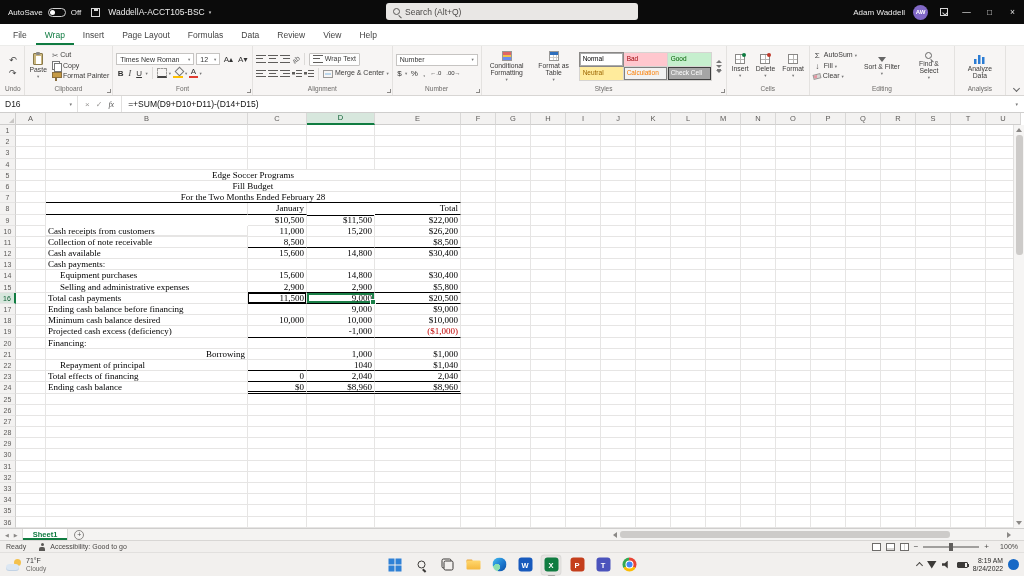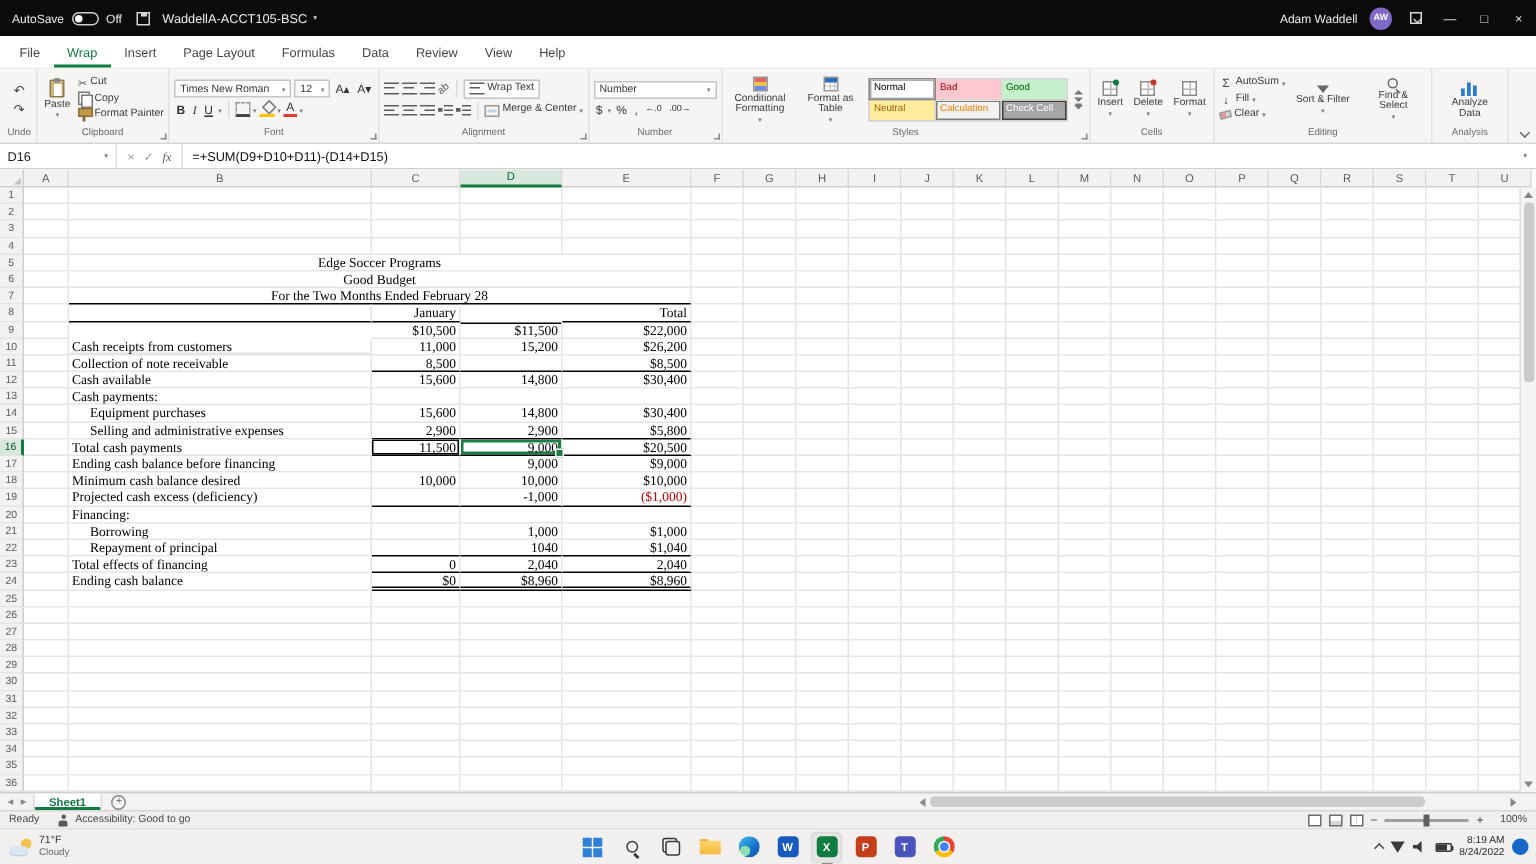--- a/index.html
+++ b/index.html
@@ -211,20 +211,24 @@
       <span class="toggle">
           <span class="knob"></span>
         </span>
       <span>Off</span>
     </div>
     <span class="i-save"></span>
     <div class="fname">
       <span>WaddellA-ACCT105-BSC</span>
       <span class="tchev">▾</span>
     </div>
+    <div class="searchbox">
+      <span class="i-mag"></span>
+      <span>Search (Alt+Q)</span>
+    </div>
     <div class="tb-right">
       <span class="uname">Adam Waddell</span>
       <span class="avatar">AW</span>
       <span class="winbtn"><span class="i-ribopt"></span></span>
       <span class="winbtn">—</span>
       <span class="winbtn">□</span>
       <span class="winbtn">×</span>
     </div>
   </div>
 
@@ -612,21 +616,21 @@
           <div class="cell" style="width: 35px;"></div>
           <div class="cell" style="width: 35px;"></div>
           <div class="cell" style="width: 35px;"></div>
           <div class="cell" style="width: 35px;"></div>
           <div class="cell" style="width: 35px;"></div>
           <div class="cell" style="width: 35px;"></div>
         </div>
         <div class="grow">
           <div class="rnum">6</div>
           <div class="cell" style="width: 30px;"></div>
-          <div class="cell ttl" style="width: 415px;">Good Budget</div>
+          <div class="cell ttl" style="width: 415px;">Fill Budget</div>
           <div class="cell" style="width: 35px;"></div>
           <div class="cell" style="width: 35px;"></div>
           <div class="cell" style="width: 35px;"></div>
           <div class="cell" style="width: 35px;"></div>
           <div class="cell" style="width: 35px;"></div>
           <div class="cell" style="width: 35px;"></div>
           <div class="cell" style="width: 35px;"></div>
           <div class="cell" style="width: 35px;"></div>
           <div class="cell" style="width: 35px;"></div>
           <div class="cell" style="width: 35px;"></div>
@@ -966,21 +970,21 @@
           <div class="cell" style="width: 35px;"></div>
           <div class="cell" style="width: 35px;"></div>
           <div class="cell" style="width: 35px;"></div>
           <div class="cell" style="width: 35px;"></div>
           <div class="cell" style="width: 35px;"></div>
           <div class="cell" style="width: 35px;"></div>
         </div>
         <div class="grow">
           <div class="rnum">21</div>
           <div class="cell" style="width: 30px;"></div>
-          <div class="cell lbl ind" style="width: 202px;">Borrowing</div>
+          <div class="cell lbl ind" style="width: 202px; text-align: right;">Borrowing</div>
           <div class="cell num" style="width: 59px;"></div>
           <div class="cell num" style="width: 68px;">1,000</div>
           <div class="cell num" style="width: 86px;">$1,000</div>
           <div class="cell" style="width: 35px;"></div>
           <div class="cell" style="width: 35px;"></div>
           <div class="cell" style="width: 35px;"></div>
           <div class="cell" style="width: 35px;"></div>
           <div class="cell" style="width: 35px;"></div>
           <div class="cell" style="width: 35px;"></div>
           <div class="cell" style="width: 35px;"></div>

